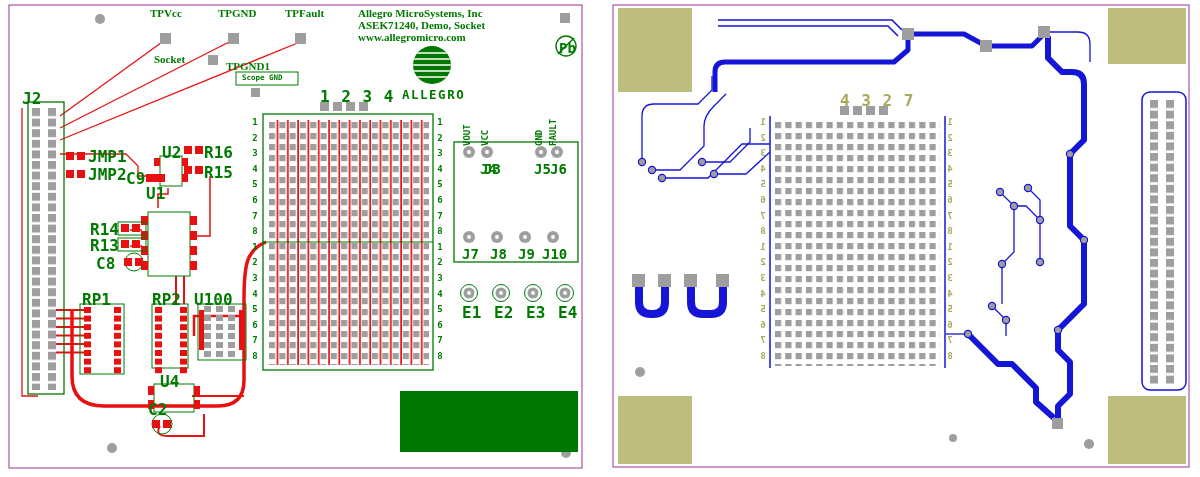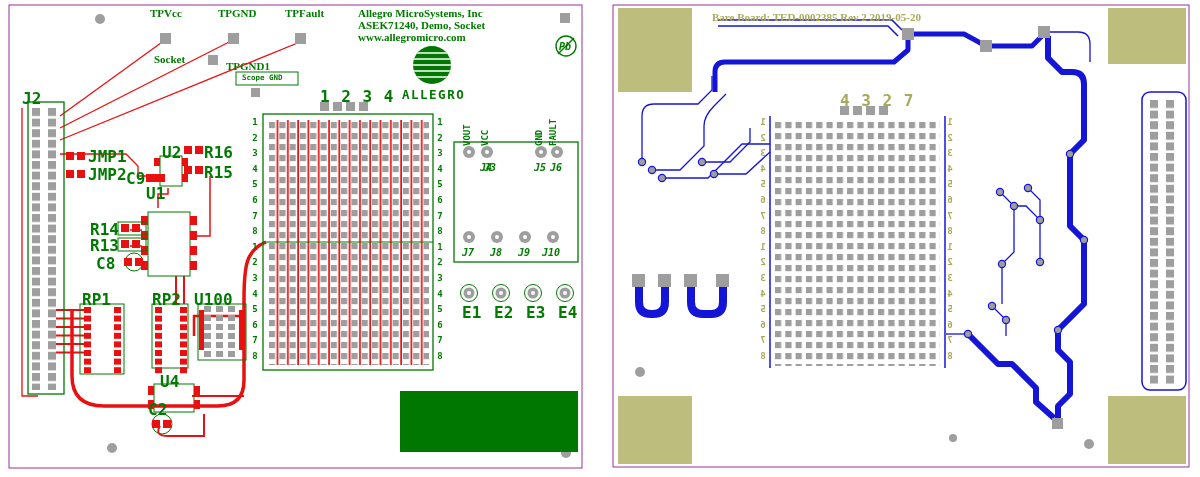--- a/index.html
+++ b/index.html
@@ -21,21 +21,21 @@
   .cus  { fill:none; stroke:var(--c-copper,#e81010); }
   .blu  { fill:none; stroke:var(--c-solder,#1515d8); }
   .kh   { fill:var(--c-khaki,#bdbd7e); }
   .via  { fill:var(--c-pad,#9e9e9e); stroke:var(--c-solder,#1515d8); stroke-width:1.2; }
   .grn  { fill:var(--c-green,#007700); }
 
   
   .t { position:absolute; color:var(--c-silk,#007a00); font-weight:bold;
        font-size:16px; line-height:1.1; white-space:pre; }
   .t11 { font-size:11px;font-family:Liberation Serif, serif; }
-  .t9  { font-size:10px;font-style:italic; }
+  .t9  { font-size:14px; }
   .tsm { font-size:7.5px; }
   .logo { font-size:12.5px; letter-spacing:1.5px; }
   .ls  { letter-spacing:1px; }
   .col { white-space:pre-line; line-height:15.6px; font-size:9px; width:8px; text-align:center; }
   .vert { writing-mode:vertical-rl; transform:rotate(180deg); font-size:9px; }
   .tk { color:var(--c-khakiText,#a9a95e); }
   .mir { transform:scaleX(-1); }
 </style>
 </head>
 <body>
@@ -431,21 +431,20 @@
         <use href="#viaG" x="446" y="326"></use>
   </g>
 
   <g>
     <circle class="pad" cx="28" cy="368" r="5"></circle>
     <circle class="pad" cx="477" cy="440" r="5"></circle>
     <circle class="pad" cx="341" cy="434" r="4"></circle>
   </g>
 </svg>
 
-<div class="t t11 tk" style="left:100px;top:7px">Bare Board: TED-0002385 Rev 2 2019-05-20</div>
 <div class="t ls tk" style="left:228px;top:88px">4 3 2 7</div>
 <div class="t col tk mir" style="left:147px;top:111px">1
 2
 3
 4
 5
 6
 7
 8
 1

